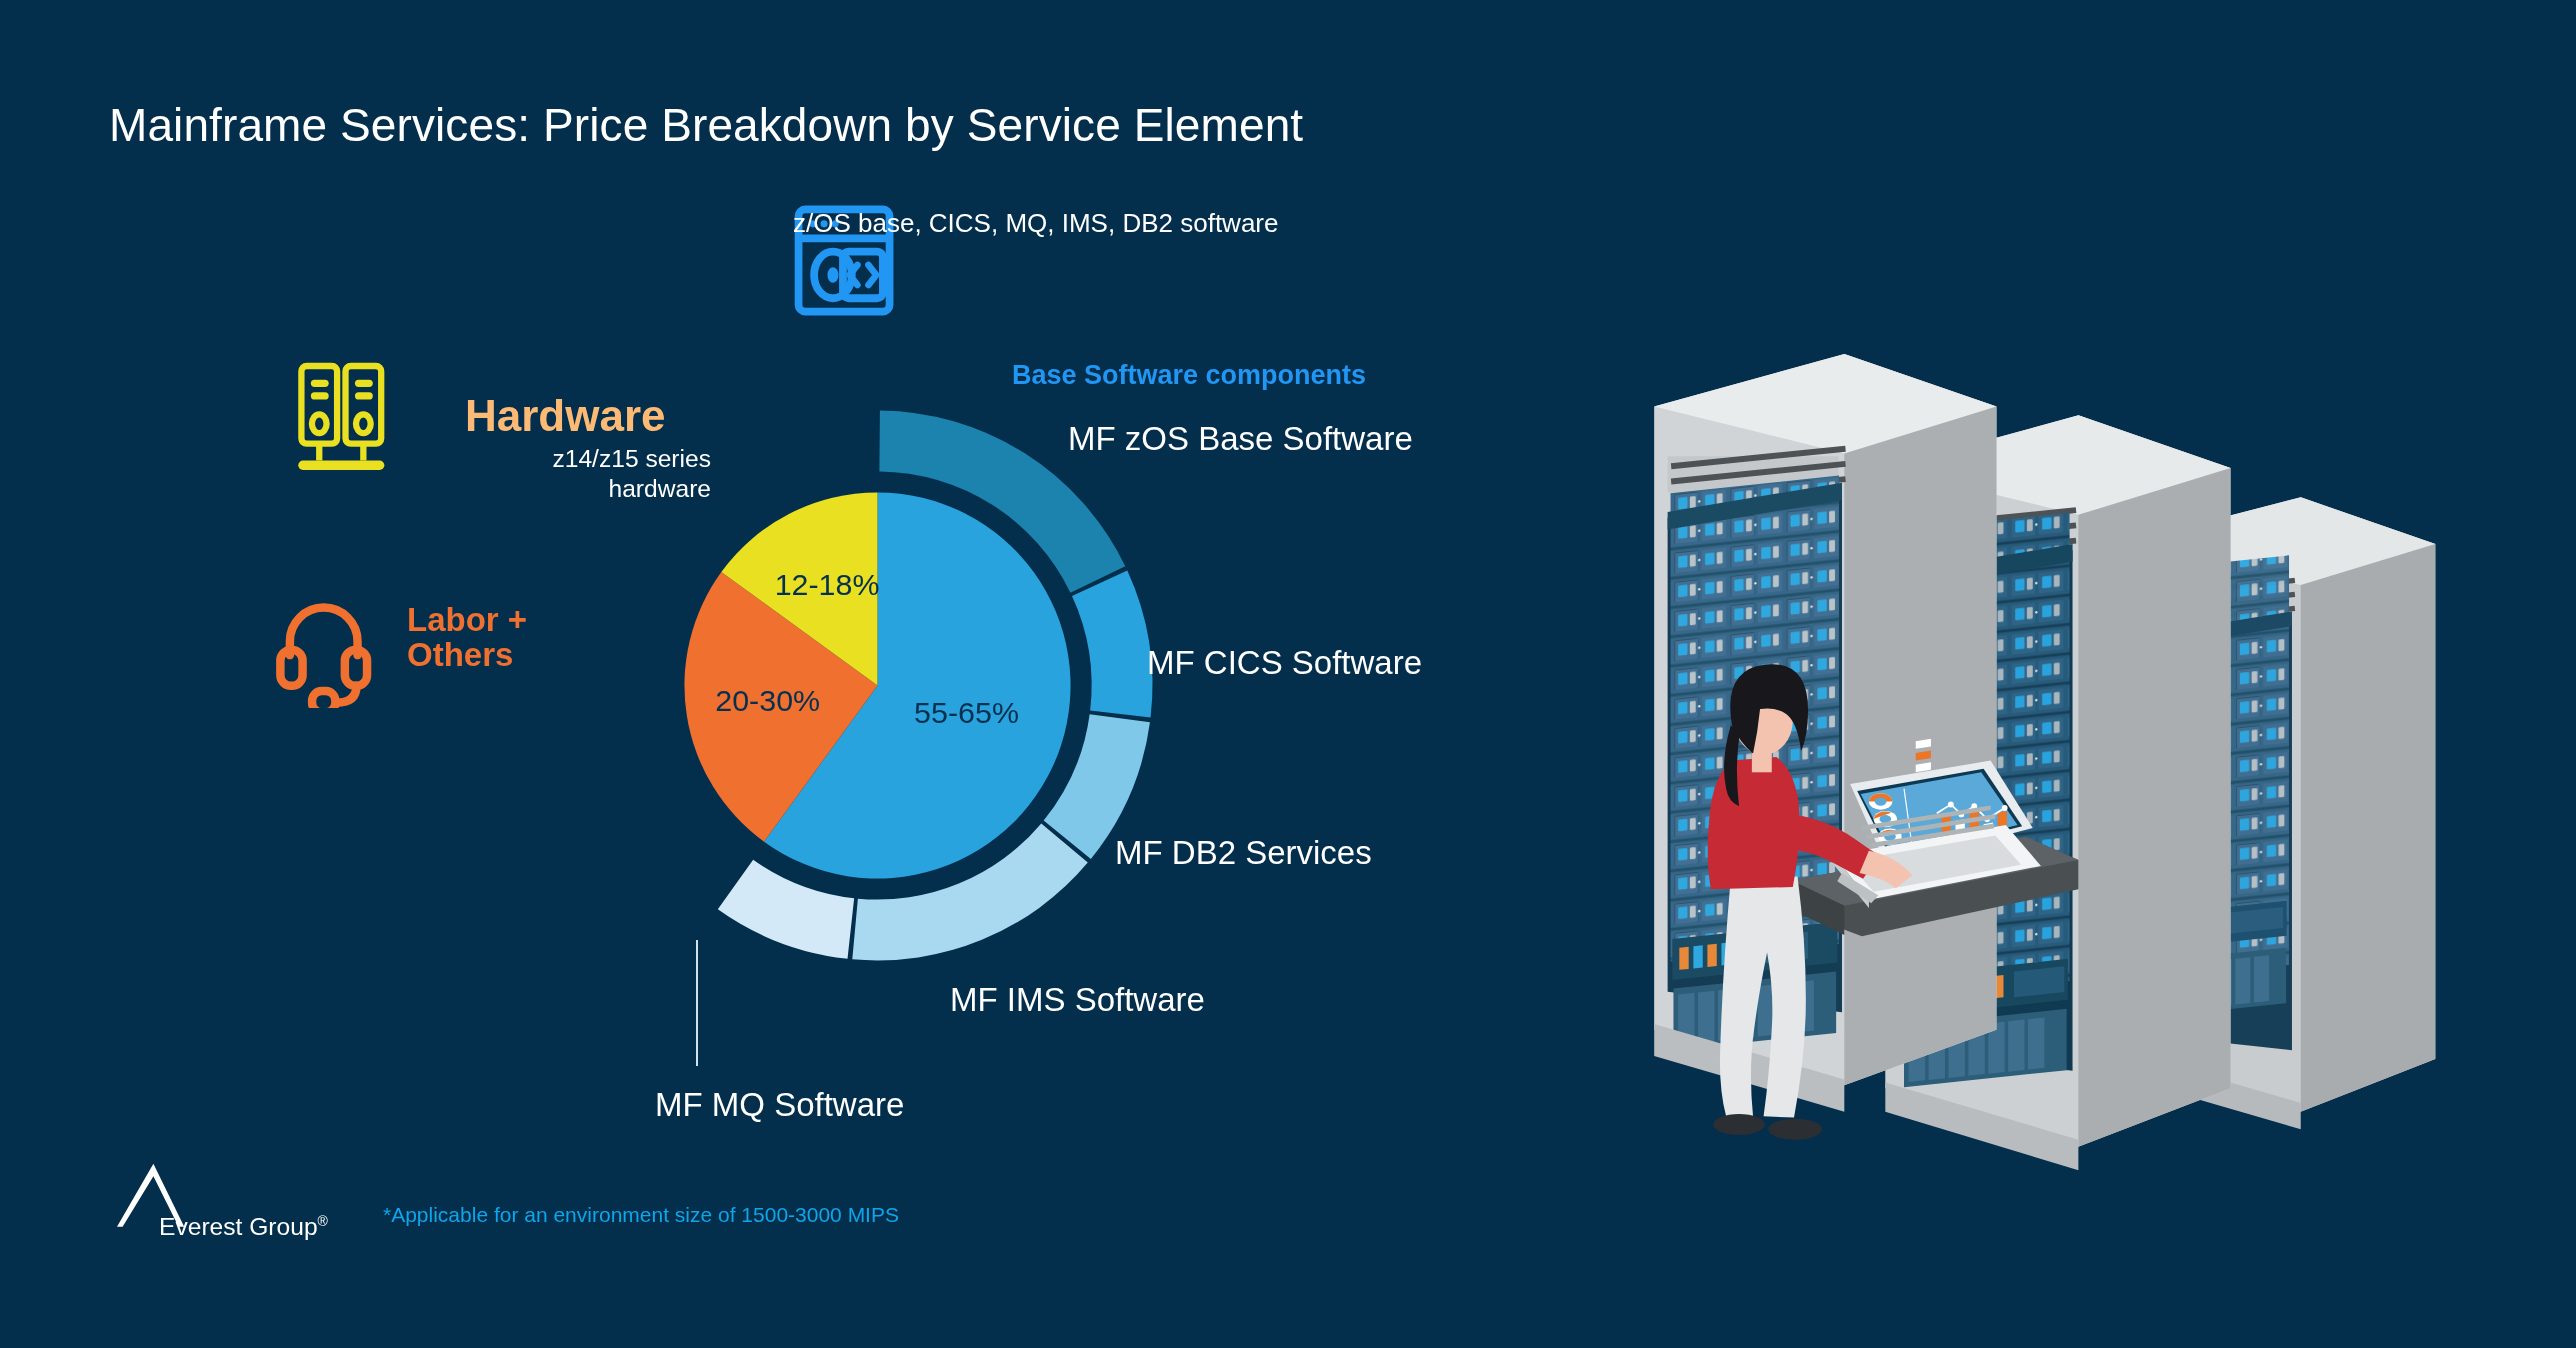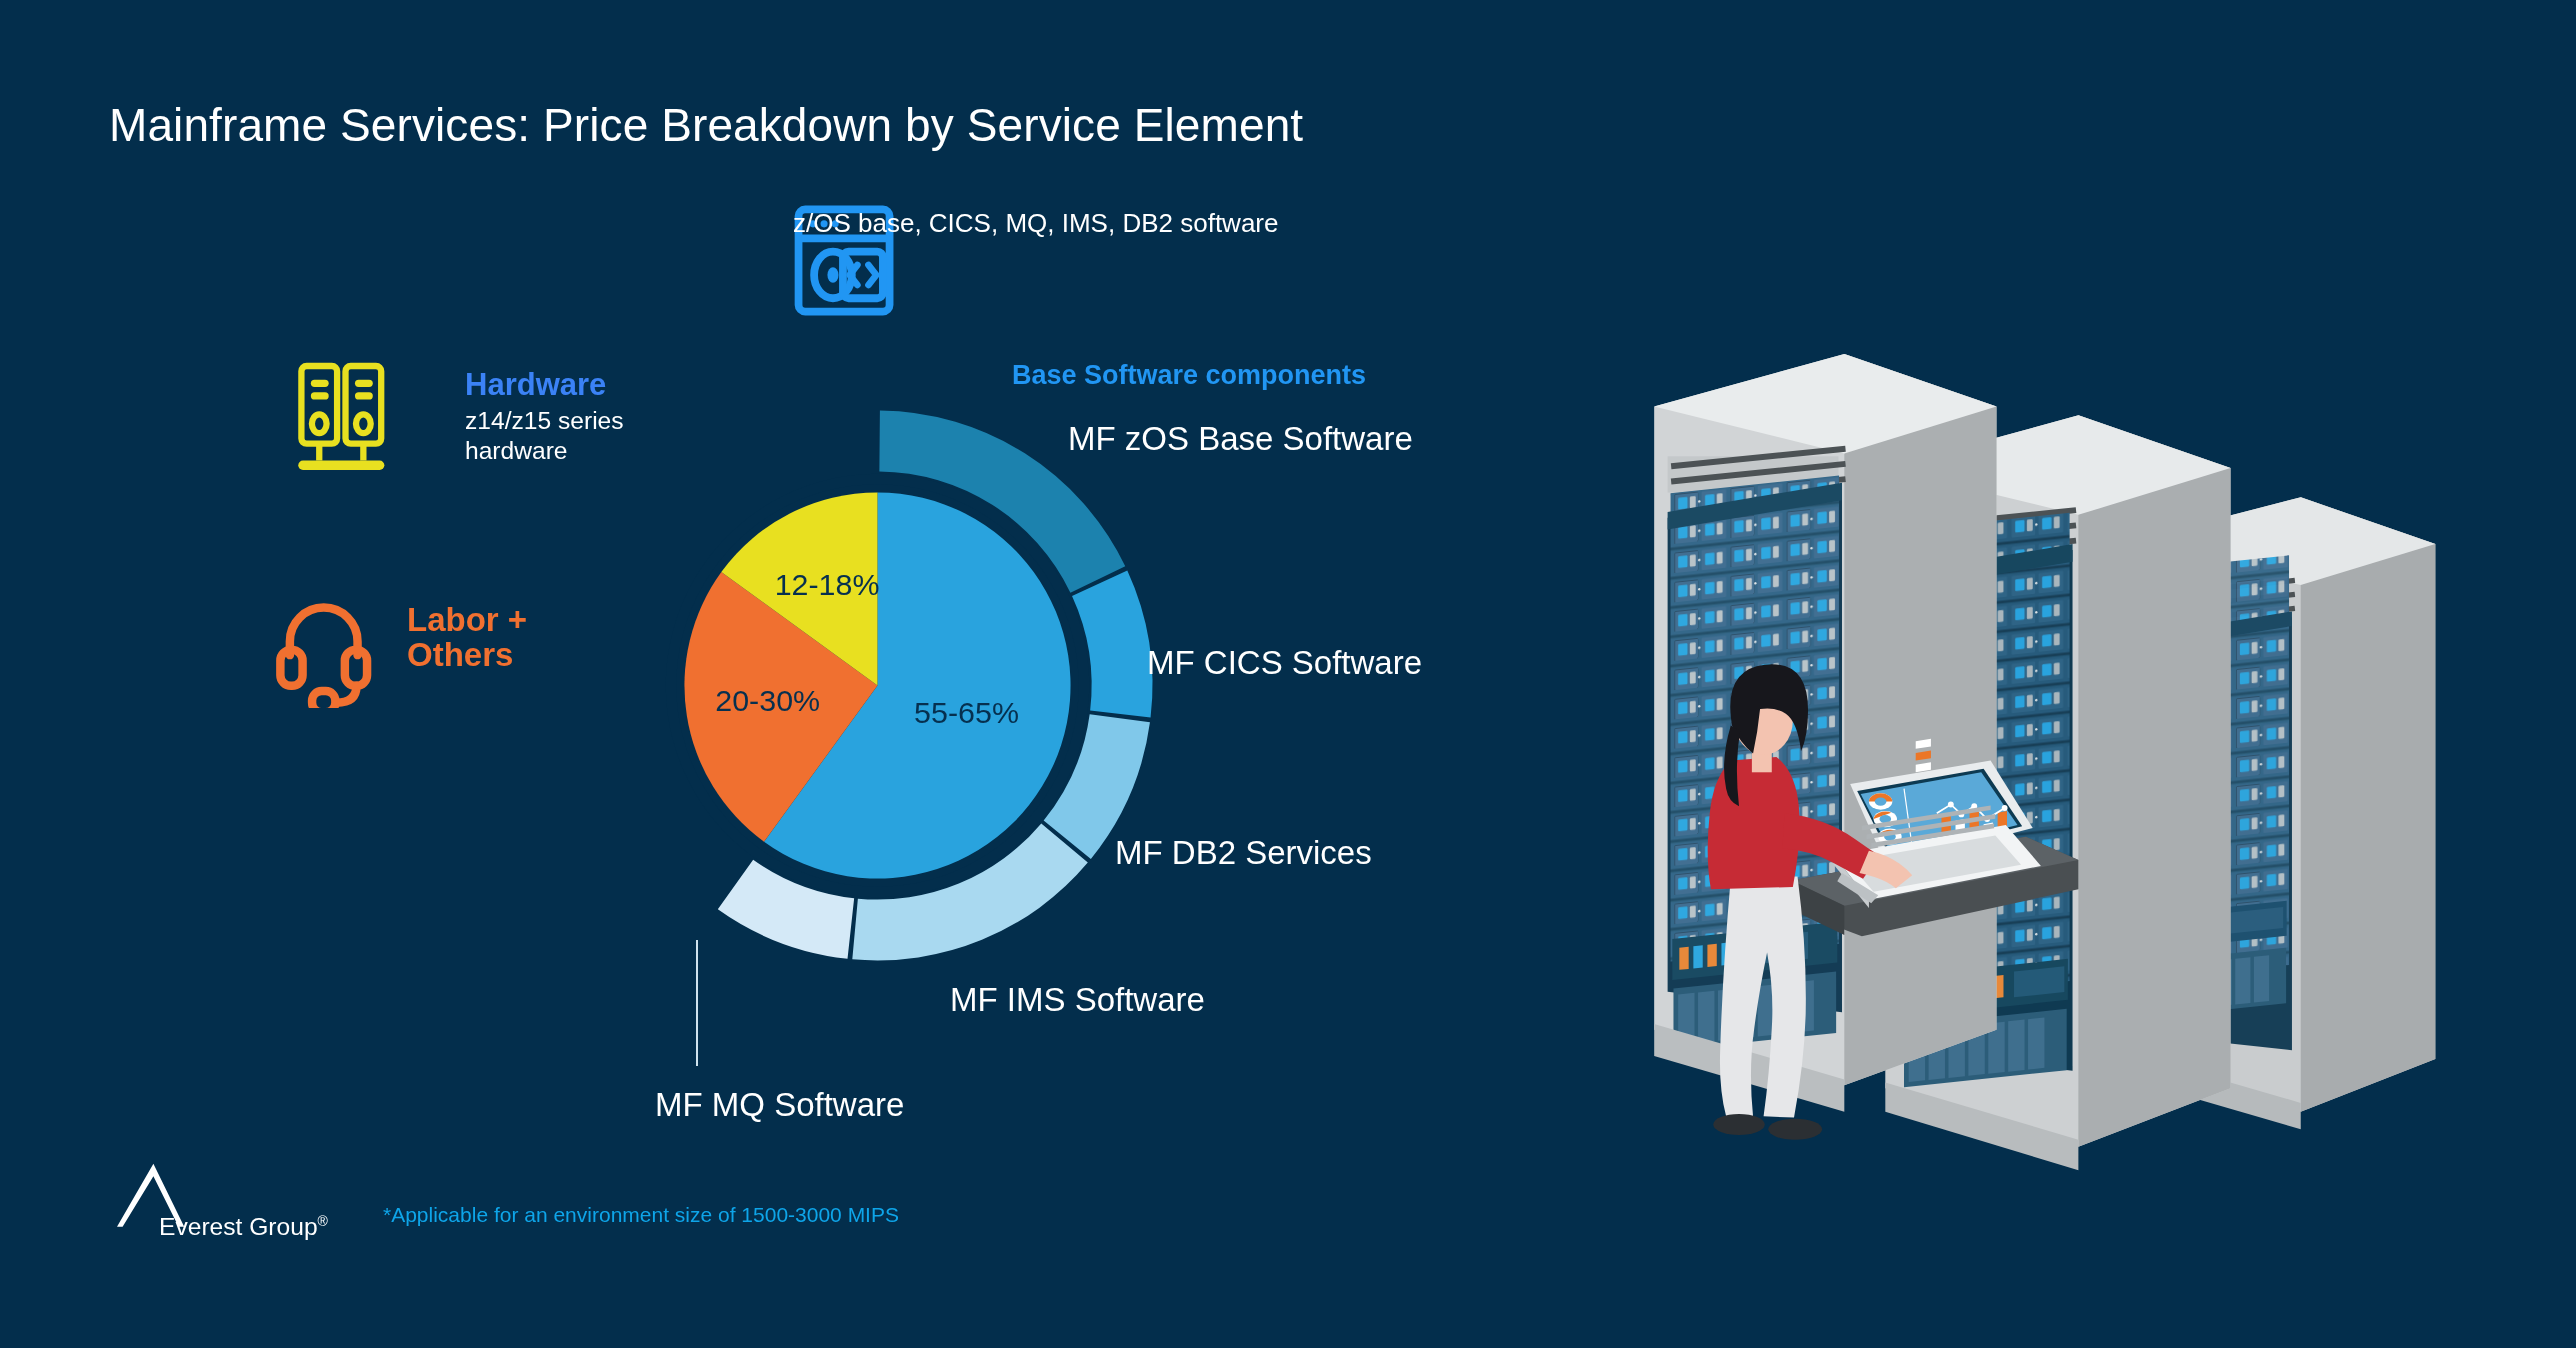--- a/index.html
+++ b/index.html
@@ -35,22 +35,22 @@
 
   #ring-caption {
     left: 1012px; top: 360px;
     font-size: 27px; font-weight: bold; color: #2196f3;
     white-space: nowrap;
   }
 
   
   #hw-icon { left: 293px; top: 360px; }
   #cal-hw { left: 465px; top: 369px; }
-  #cal-hw .callout-heading { font-size: 31px; color: #3b82f6; }
-  #cal-hw .callout-sub { font-size: 24.6px; margin-top: 4.7px; max-width: 246px; }
+  #cal-hw .callout-heading { font-size: 44px; color: #fdba74; margin-top: 24px; }
+  #cal-hw .callout-sub { font-size: 24.6px; margin-top: 4.7px; max-width: 246px; text-align: right; }
 
   
   #labor-icon { left: 275px; top: 597px; }
   #cal-labor { left: 407px; top: 603px; }
   #cal-labor .callout-heading { font-size: 33px; color: #f07030; line-height: 1.06; }
 
   #labor-desc {
     left: 141px; top: 749px;
     font-size: 24.6px; color: #ffffff; line-height: 1.30;
     width: 468px;

